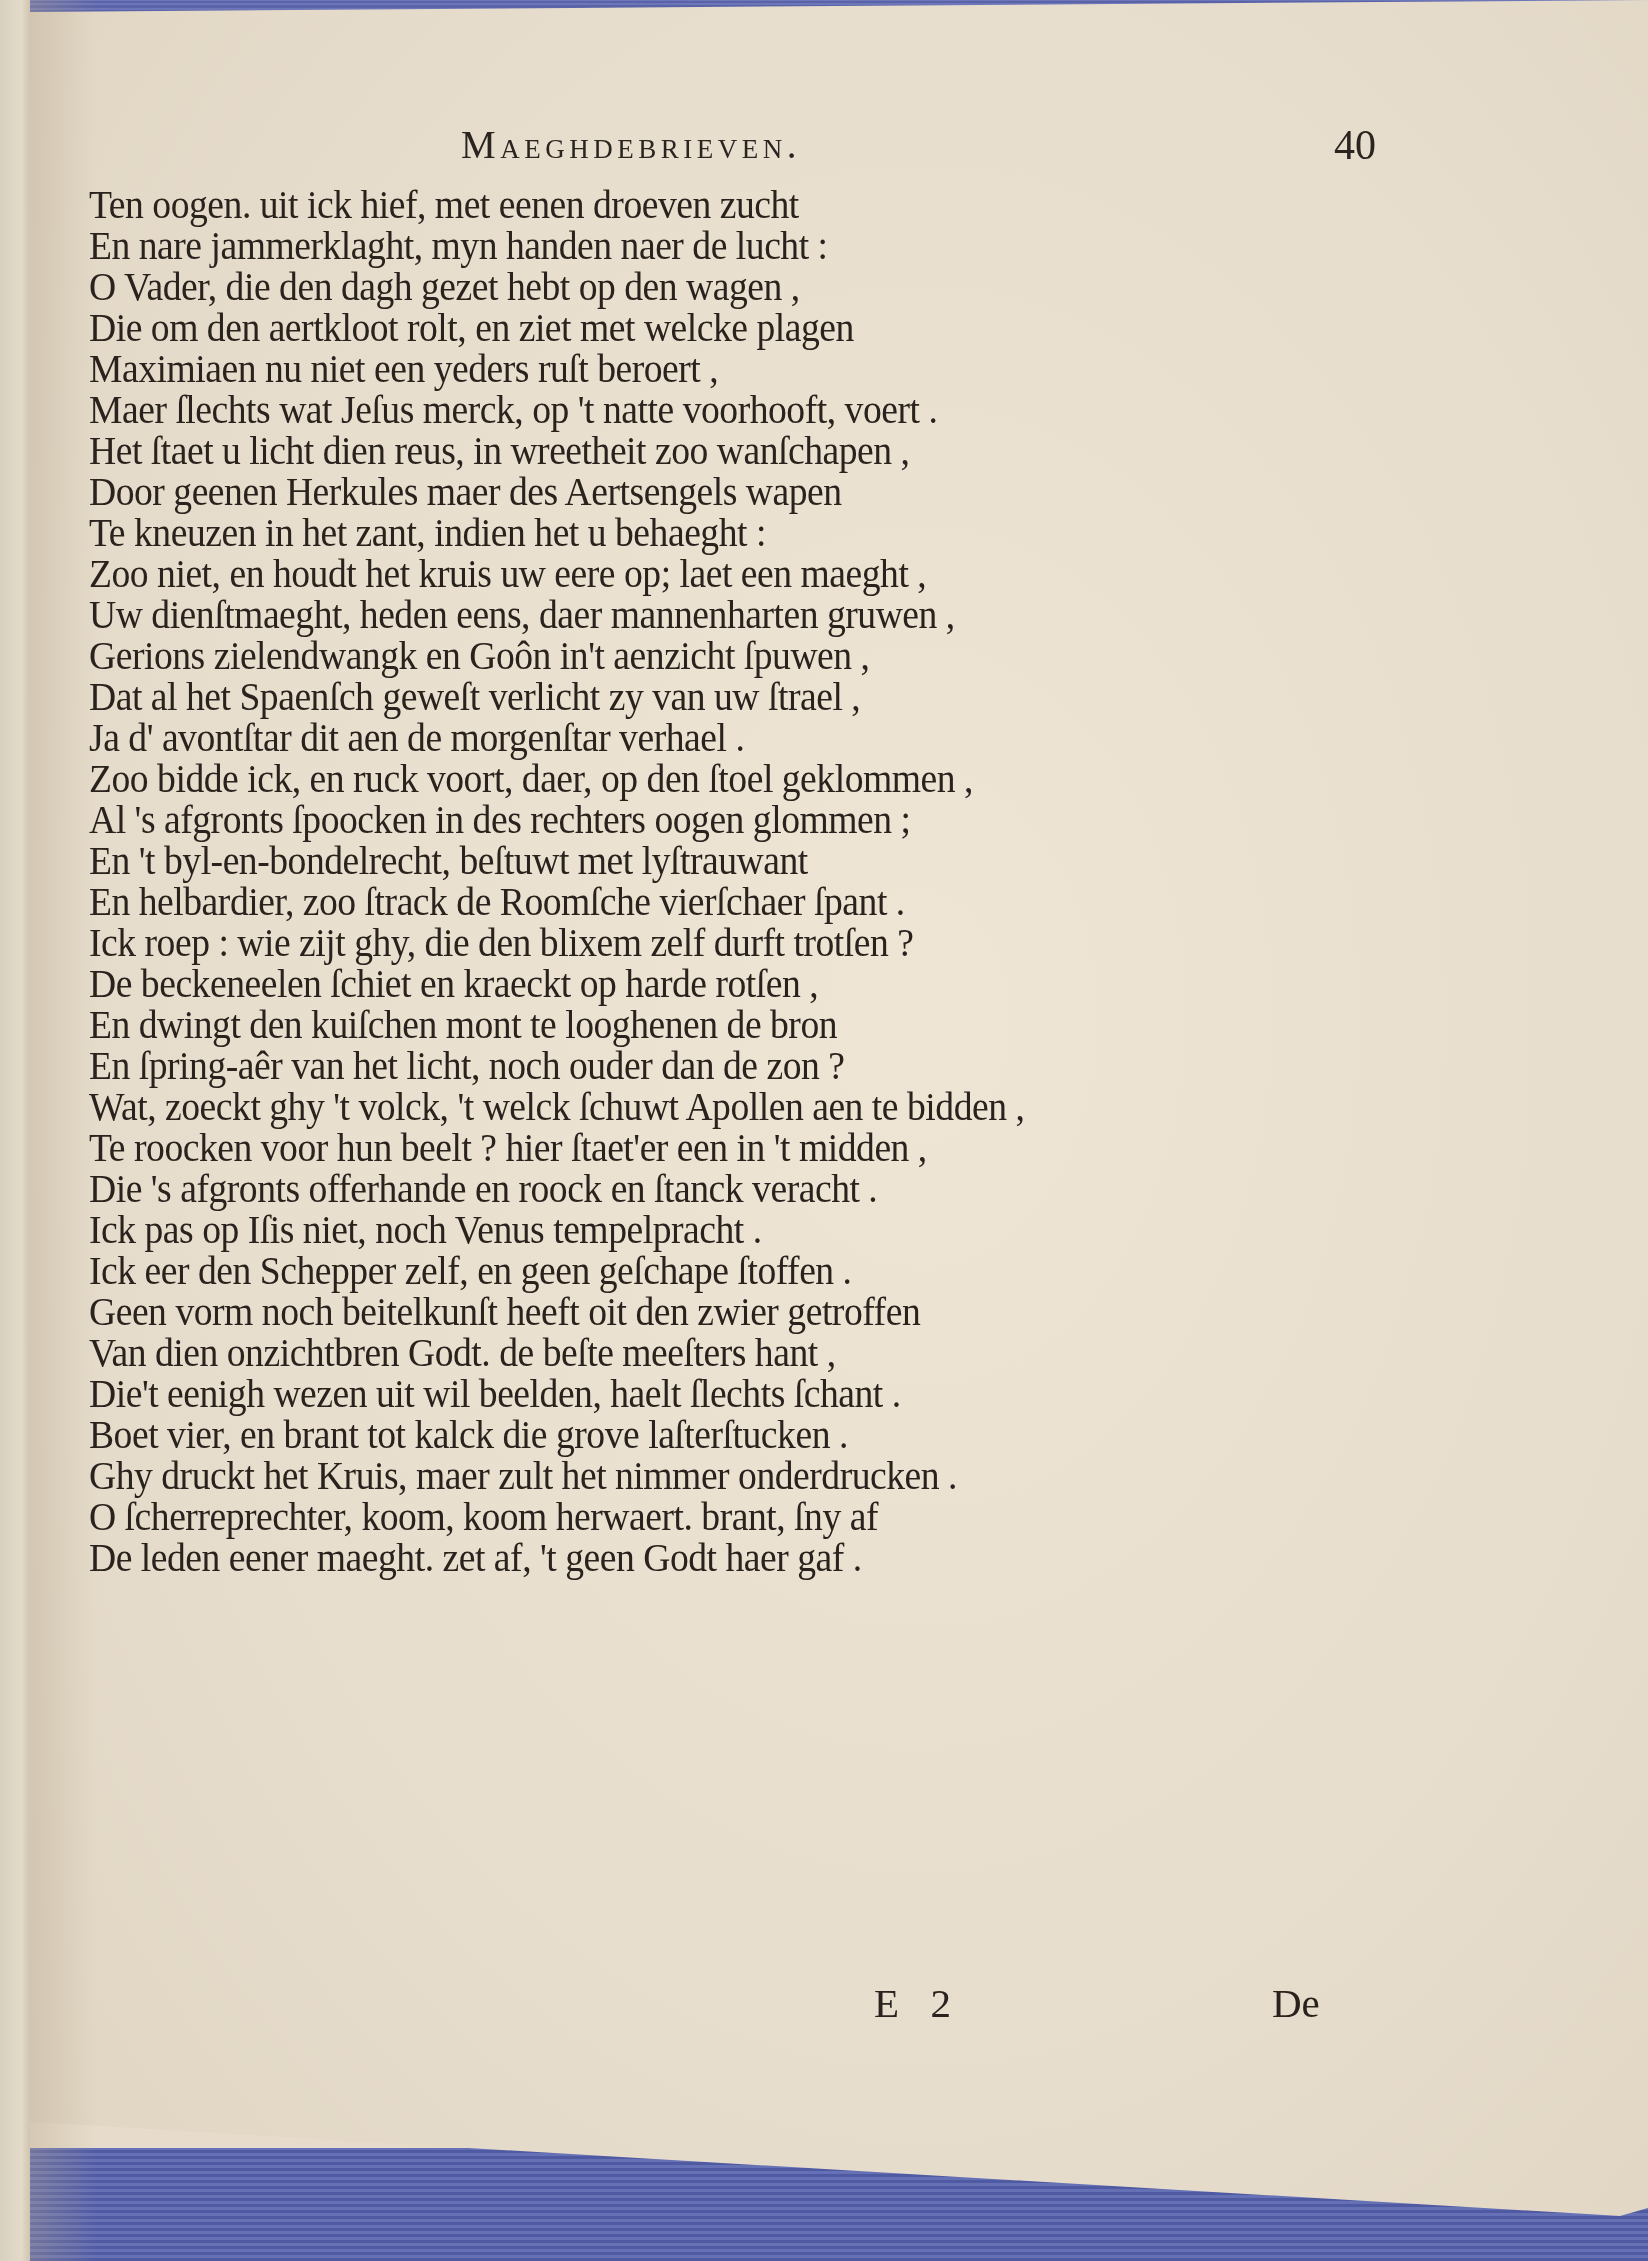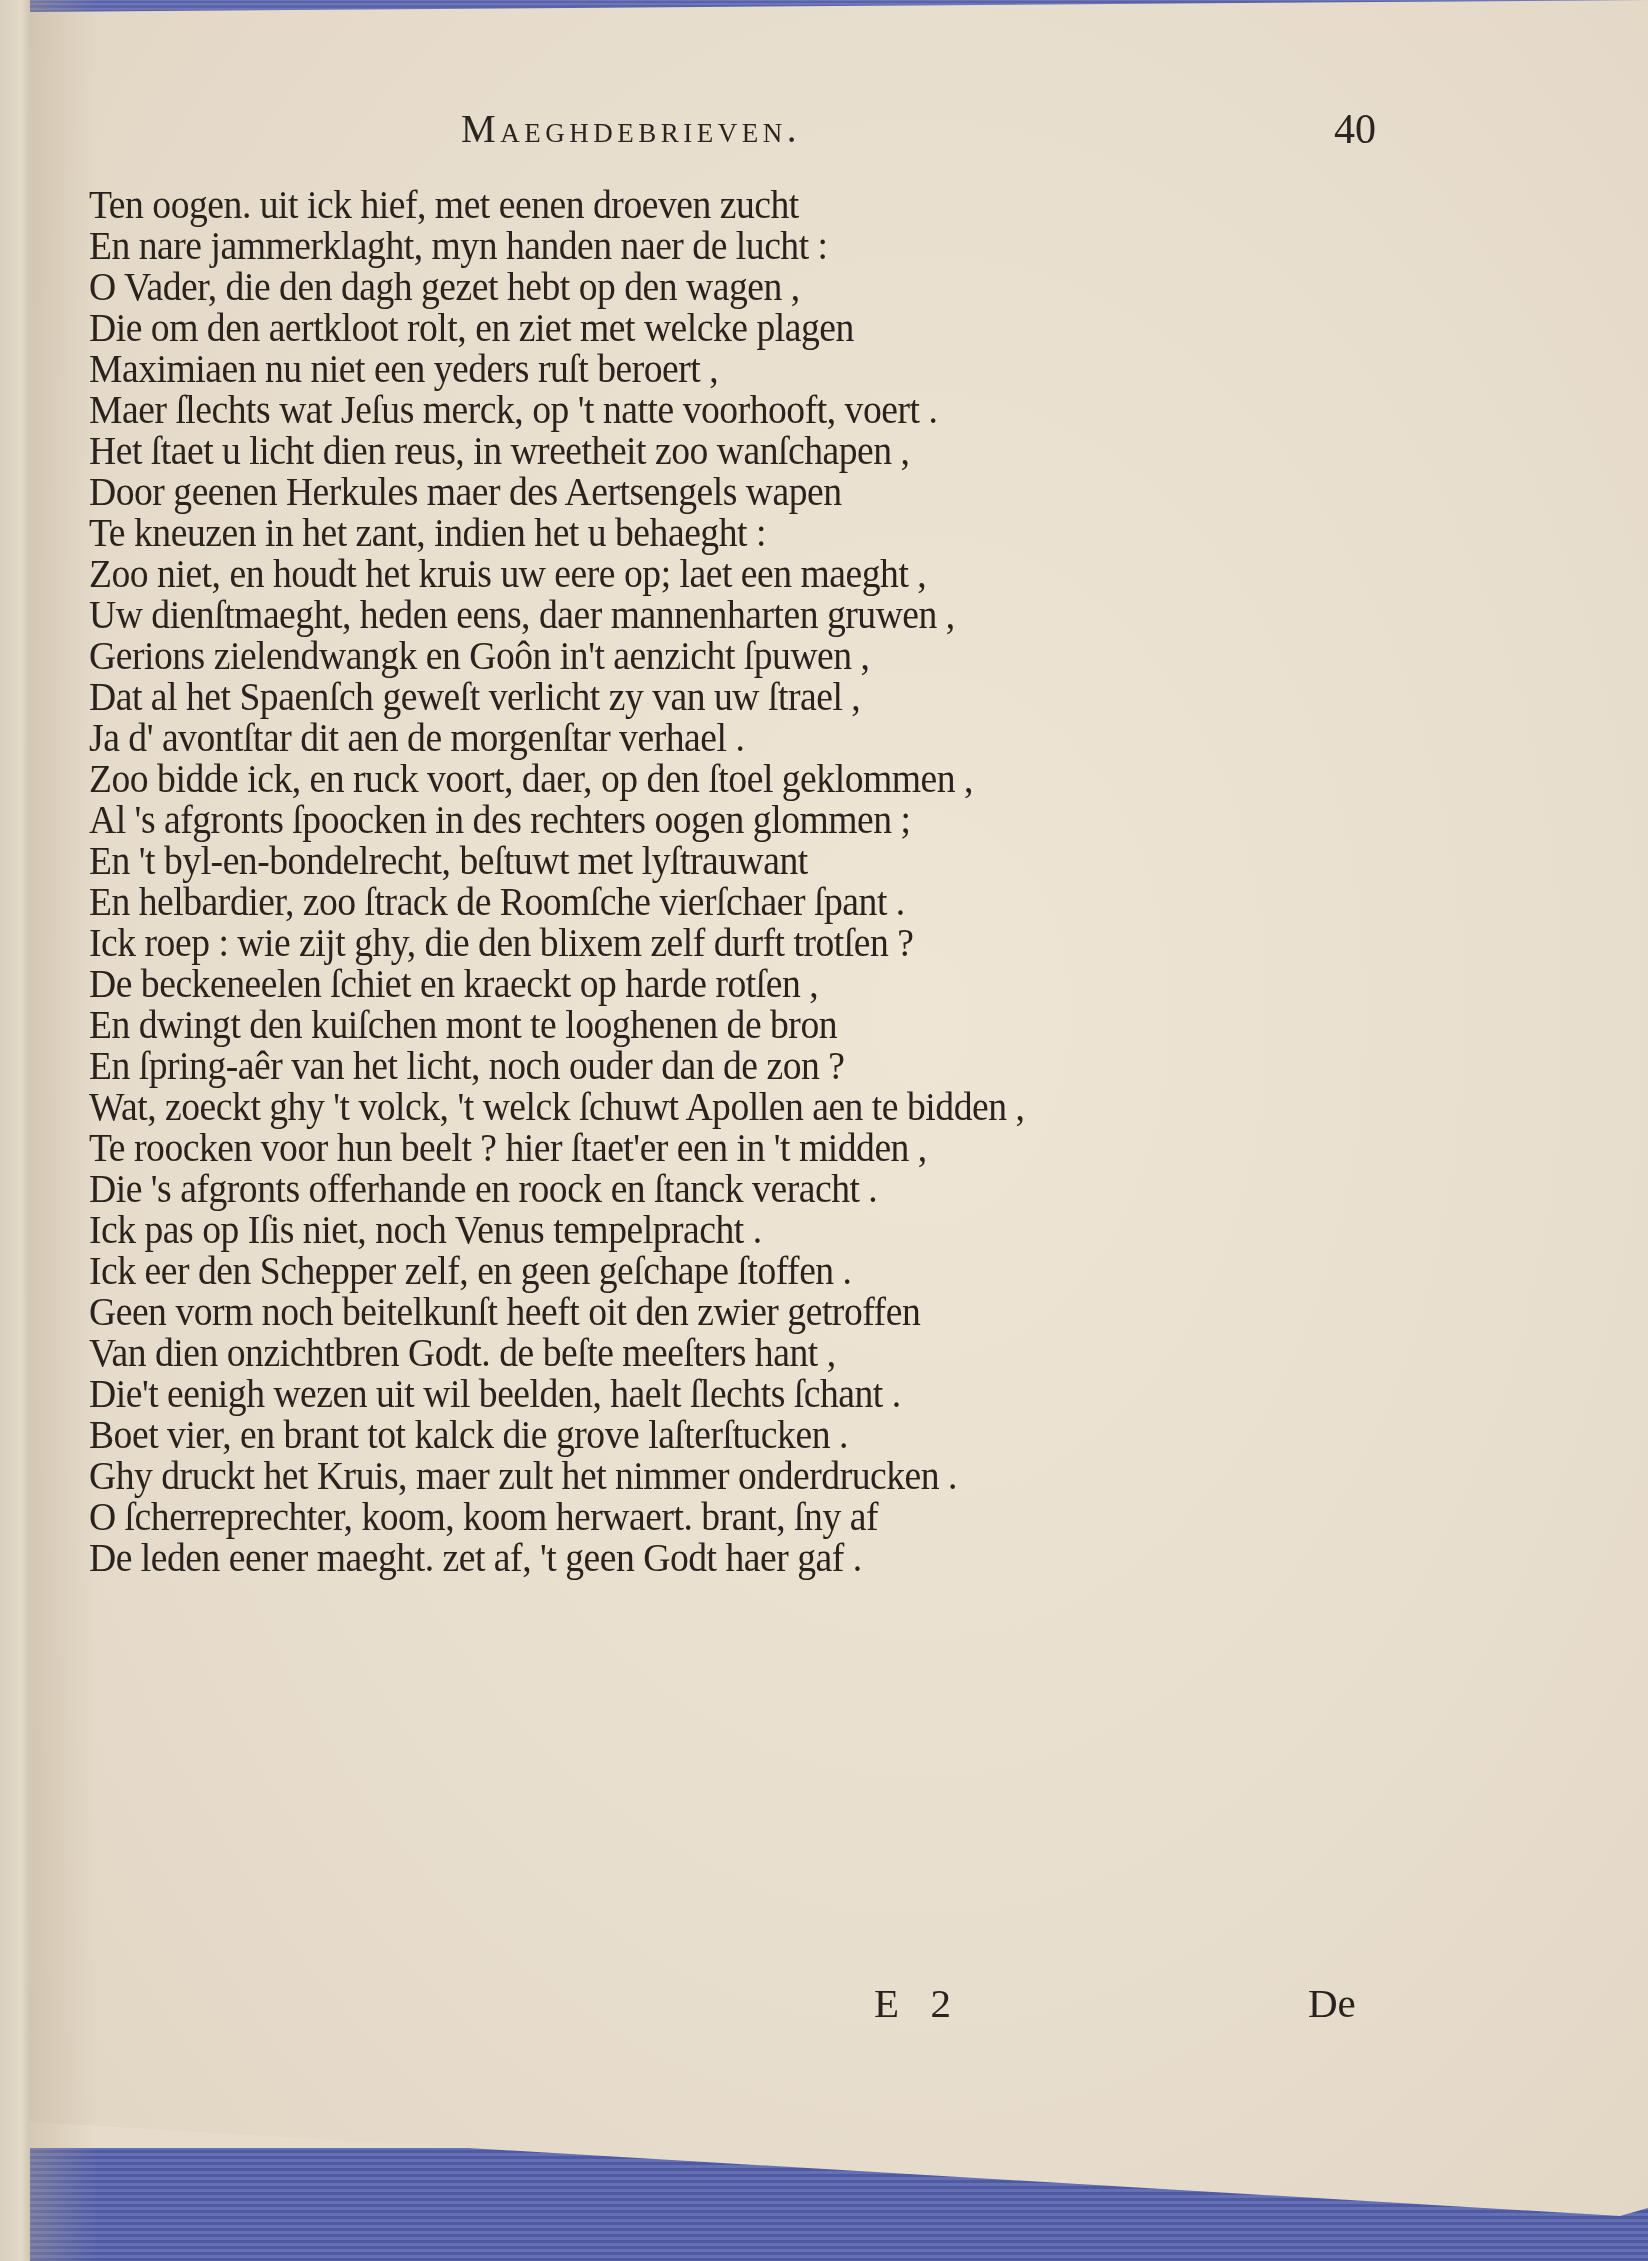--- a/index.html
+++ b/index.html
@@ -43,21 +43,21 @@
     }
     .page-shadow-left {
       position: absolute;
       left: 30px; top: 0;
       width: 68px; height: 2261px;
       background: linear-gradient(90deg, rgba(180,165,140,0.35), rgba(180,165,140,0));
       pointer-events: none;
     }
     .header {
       position: absolute;
-      top: 106px;
+      top: 122px;
       left: 0;
       width: 1648px;
       height: 53px;
       text-align: right;
     }
     .running-title {
       position: absolute;
       left: 461px;
       top: 0;
       font-size: 39px;
@@ -100,21 +100,21 @@
     .signature {
       position: absolute;
       left: 874px;
       top: 0;
       font-size: 41px;
       color: #2a231d;
       letter-spacing: 10.6px;
     }
     .catchword {
       position: absolute;
-      left: 1308px;
+      left: 1272px;
       top: 0;
       font-size: 41px;
       color: #2a231d;
     }
   </style>
 </head>
 <body>
 
 <div class="cloth-top"></div>
 <div class="cloth-bottom"></div>

